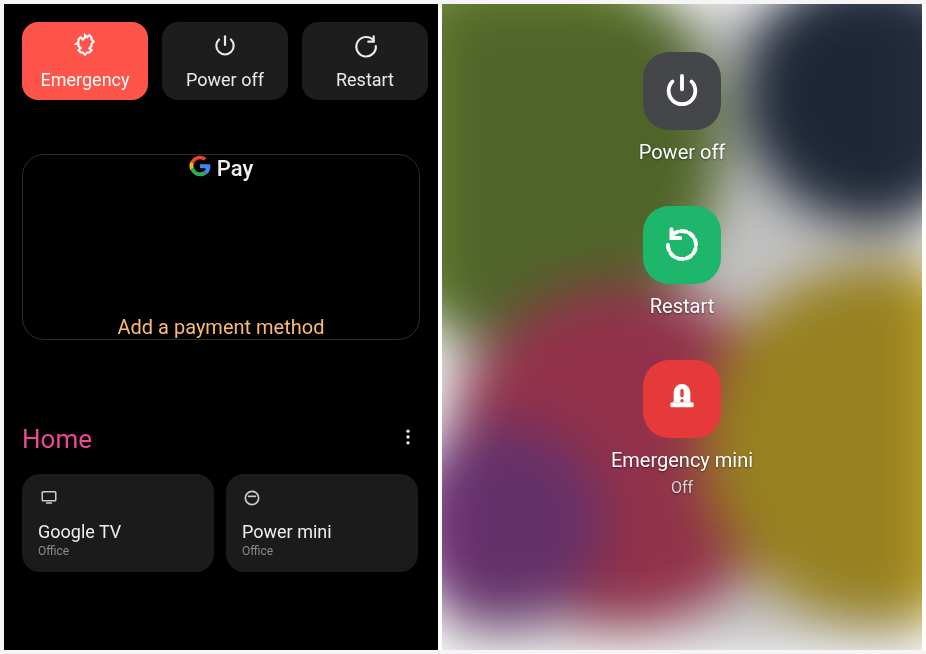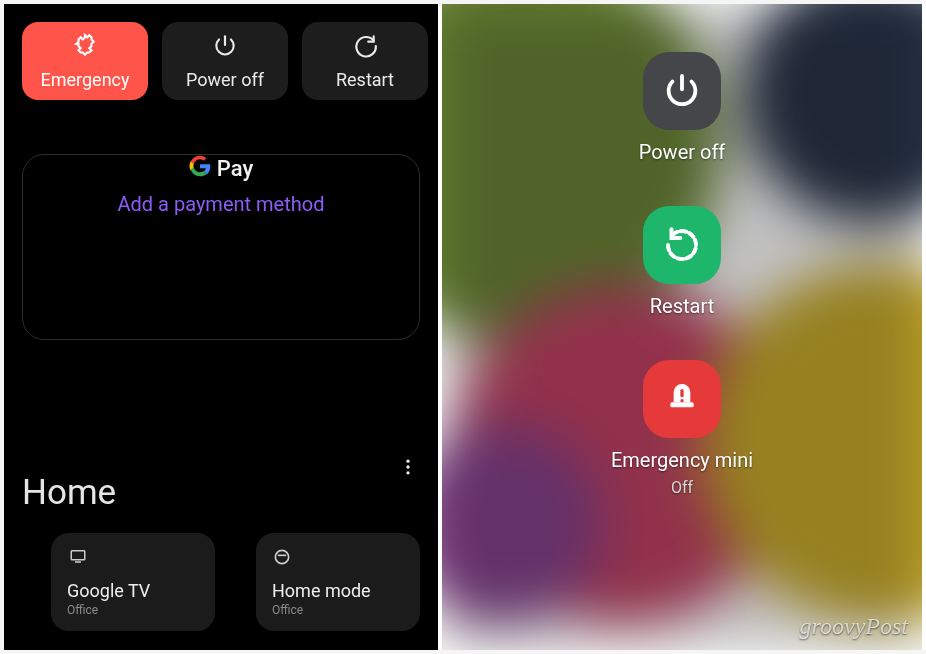--- a/index.html
+++ b/index.html
@@ -49,61 +49,60 @@
   .power-btn.emergency { background: #ff5449; color: #fff; }
   .power-btn svg { width: 26px; height: 26px; }
   .card {
     margin-top: 54px;
     border: 1px solid #2d2d2d;
     border-radius: 22px;
     height: 186px;
     display: flex;
     flex-direction: column;
     align-items: center;
-    justify-content: flex-start;
+    justify-content: space-between;
     gap: 10px;
     cursor: pointer;
   }
   .gpay-logo {
     display: flex;
     align-items: center;
     gap: 6px;
     font-size: 22px;
     font-weight: 500;
     color: #f1f1f1;
   }
   .gpay-g { width: 22px; height: 22px; }
   .card .sub {
     font-size: 20px;
-    color: #8b5cf6;
+    color: #fdba74;
   }
   .home-header {
     margin-top: 84px;
     display: flex;
     align-items: center;
     justify-content: space-between;
   }
-  .home-header .title { font-size: 35px; color: #e5e5e5; margin-top: 48px; }
+  .home-header .title { font-size: 26px; color: #ec4899; }
   .more-dots { width: 24px; height: 24px; display:flex; align-items:center; justify-content:center; cursor:pointer;}
   .device-row {
     margin-top: 20px;
     display: flex;
     gap: 12px;
   }
   .device-card {
     width: 192px;
     height: 98px;
     background: #1b1b1b;
     border-radius: 18px;
     padding: 14px 16px;
     display: flex;
     flex-direction: column;
     justify-content: space-between;
     cursor: pointer;
-    margin-left: 29px;
   }
   .device-card .icon { height: 20px; }
   .device-card .name { font-size: 18px; color: #eee; }
   .device-card .room { font-size: 12px; color: #8a8a8a; margin-top:2px;}
 
   
   .right {
     width: 484px;
     height: 100%;
     position: relative;
@@ -232,21 +231,21 @@
         </div>
       </div>
       <div class="device-card">
         <div class="icon">
           <svg width="20" height="20" viewBox="0 0 24 24" fill="none" stroke="#ccc" stroke-width="2">
               <circle cx="12" cy="12" r="8"></circle>
               <path d="M7 10h10"></path>
             </svg>
         </div>
         <div>
-          <div class="name">Home mode</div>
+          <div class="name">Power mini</div>
           <div class="room">Office</div>
         </div>
       </div>
     </div>
   </div>
 
   <div class="right">
     <div class="bg">
       <div class="blob b1"></div>
         <div class="blob b2"></div>
@@ -283,18 +282,15 @@
               <rect x="5" y="14" width="14" height="3" rx="1"></rect>
             <rect x="11" y="6" width="2" height="5" rx="1" fill="#e63a3a"></rect>
               <rect x="11" y="12" width="2" height="2" rx="1" fill="#e63a3a"></rect>
           </svg>
         </div>
         <div class="label">Emergency mini</div>
         <div class="sub">Off</div>
       </div>
 
     </div>
-    <div class="watermark">
-      <span>groovyPost</span>
-    </div>
   </div>
 
 </div>
 
 </body></html>

